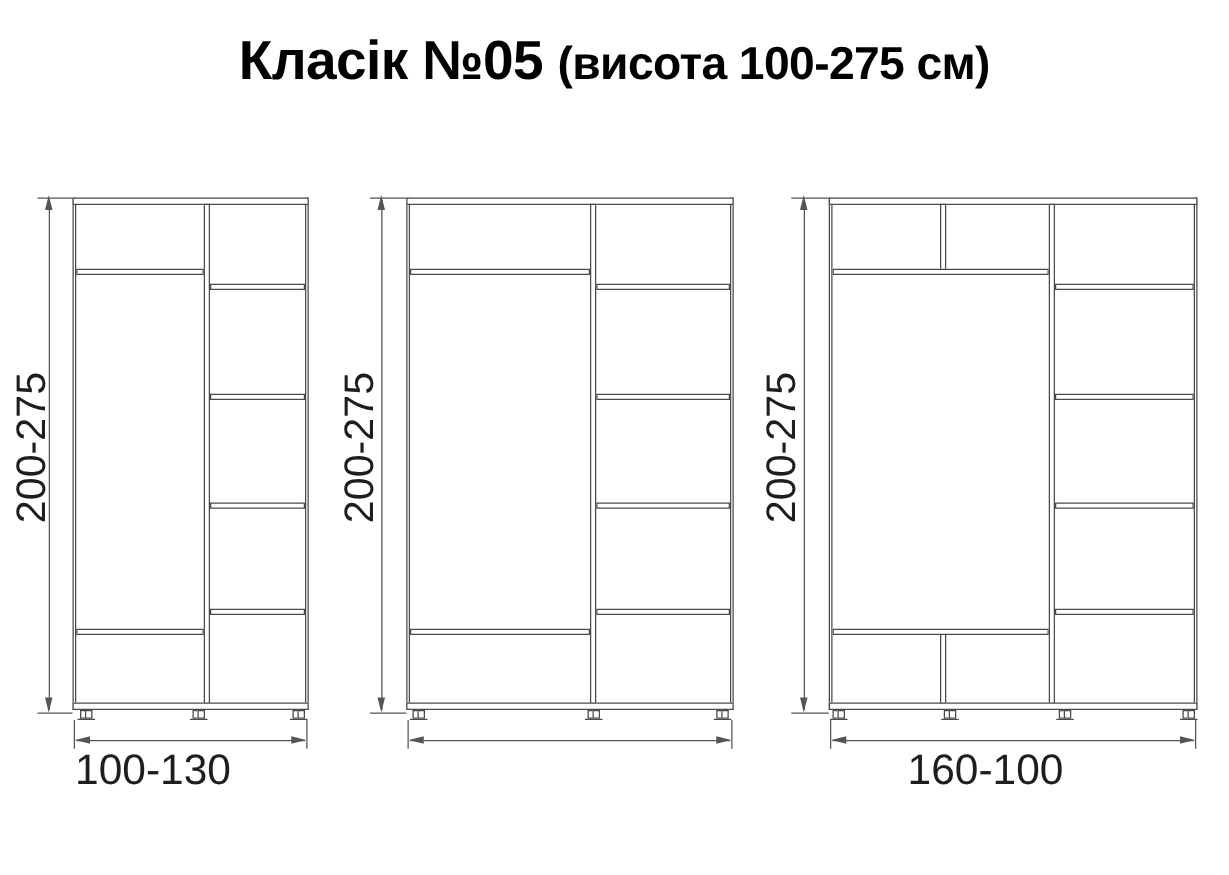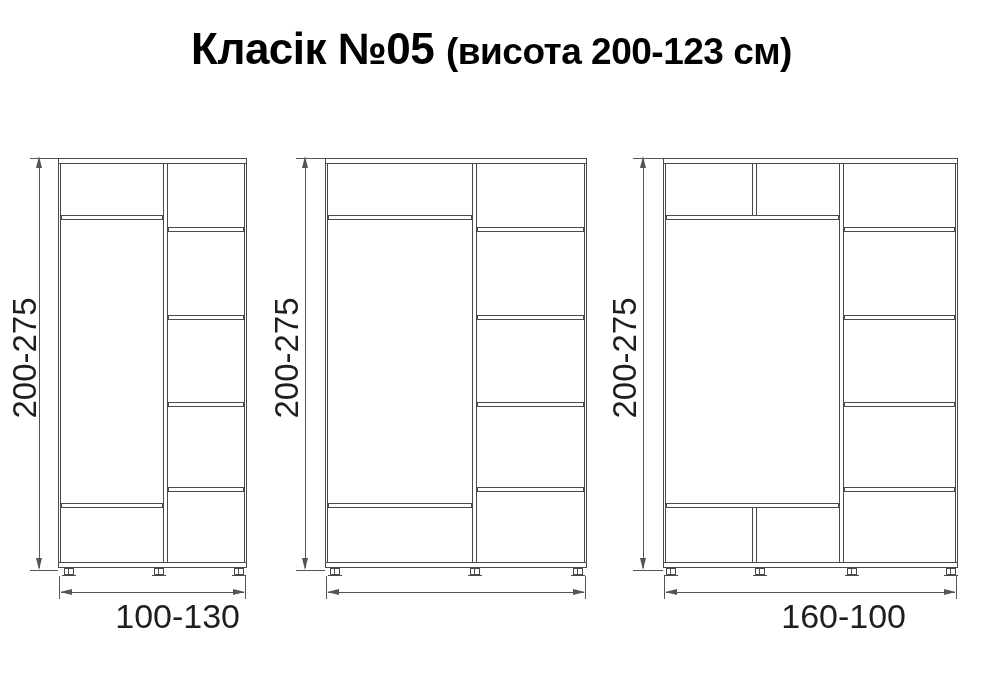--- a/index.html
+++ b/index.html
@@ -29,29 +29,29 @@
   .hline{position:absolute;height:1px;background:#555;}
   .arr{position:absolute;width:0;height:0;}
   .arr.up{border-left:3px solid transparent;border-right:3px solid transparent;border-bottom:12px solid #555;}
   .arr.down{border-left:3px solid transparent;border-right:3px solid transparent;border-top:12px solid #555;}
   .arr.lft{border-top:3px solid transparent;border-bottom:3px solid transparent;border-right:12px solid #555;}
   .arr.rgt{border-top:3px solid transparent;border-bottom:3px solid transparent;border-left:12px solid #555;}
 
   
   .vlabel{position:absolute;width:140px;height:34px;line-height:34px;text-align:center;
           transform:rotate(-90deg);font-size:33px;color:#1e1e1e;white-space:nowrap;}
-  .wlabel{position:absolute;top:597px;width:180px;text-align:right;
+  .wlabel{position:absolute;top:597px;width:180px;text-align:left;
           font-size:34px;color:#1e1e1e;white-space:nowrap;}
 </style>
 </head>
 <body>
 
 <div class="stage">
 
-  <div class="title"><span class="main">Класік №05</span><span class="main">&nbsp;</span><span class="sub">(висота 200-123 см)</span></div>
+  <div class="title"><span class="main">Класік №05</span><span class="main">&nbsp;</span><span class="sub">(висота 100-275 см)</span></div>
 
   <div class="cab" style="left:58px;width:189px;">
     <div class="p" style="left:0;top:0;width:3px;height:410px;"></div>
     <div class="p" style="left:186px;top:0;width:3px;height:410px;"></div>
     <div class="p" style="left:0;top:0;width:189px;height:6px;"></div>
     <div class="p" style="left:0;top:404px;width:189px;height:6px;"></div>
     <div class="p" style="left:105px;top:5px;width:5px;height:400px;"></div>
     <div class="p" style="left:3px;top:57px;width:102px;height:5px;"></div>
     <div class="p" style="left:3px;top:345px;width:102px;height:5px;"></div>
     <div class="p" style="left:110px;top:69px;width:76px;height:5px;"></div>

